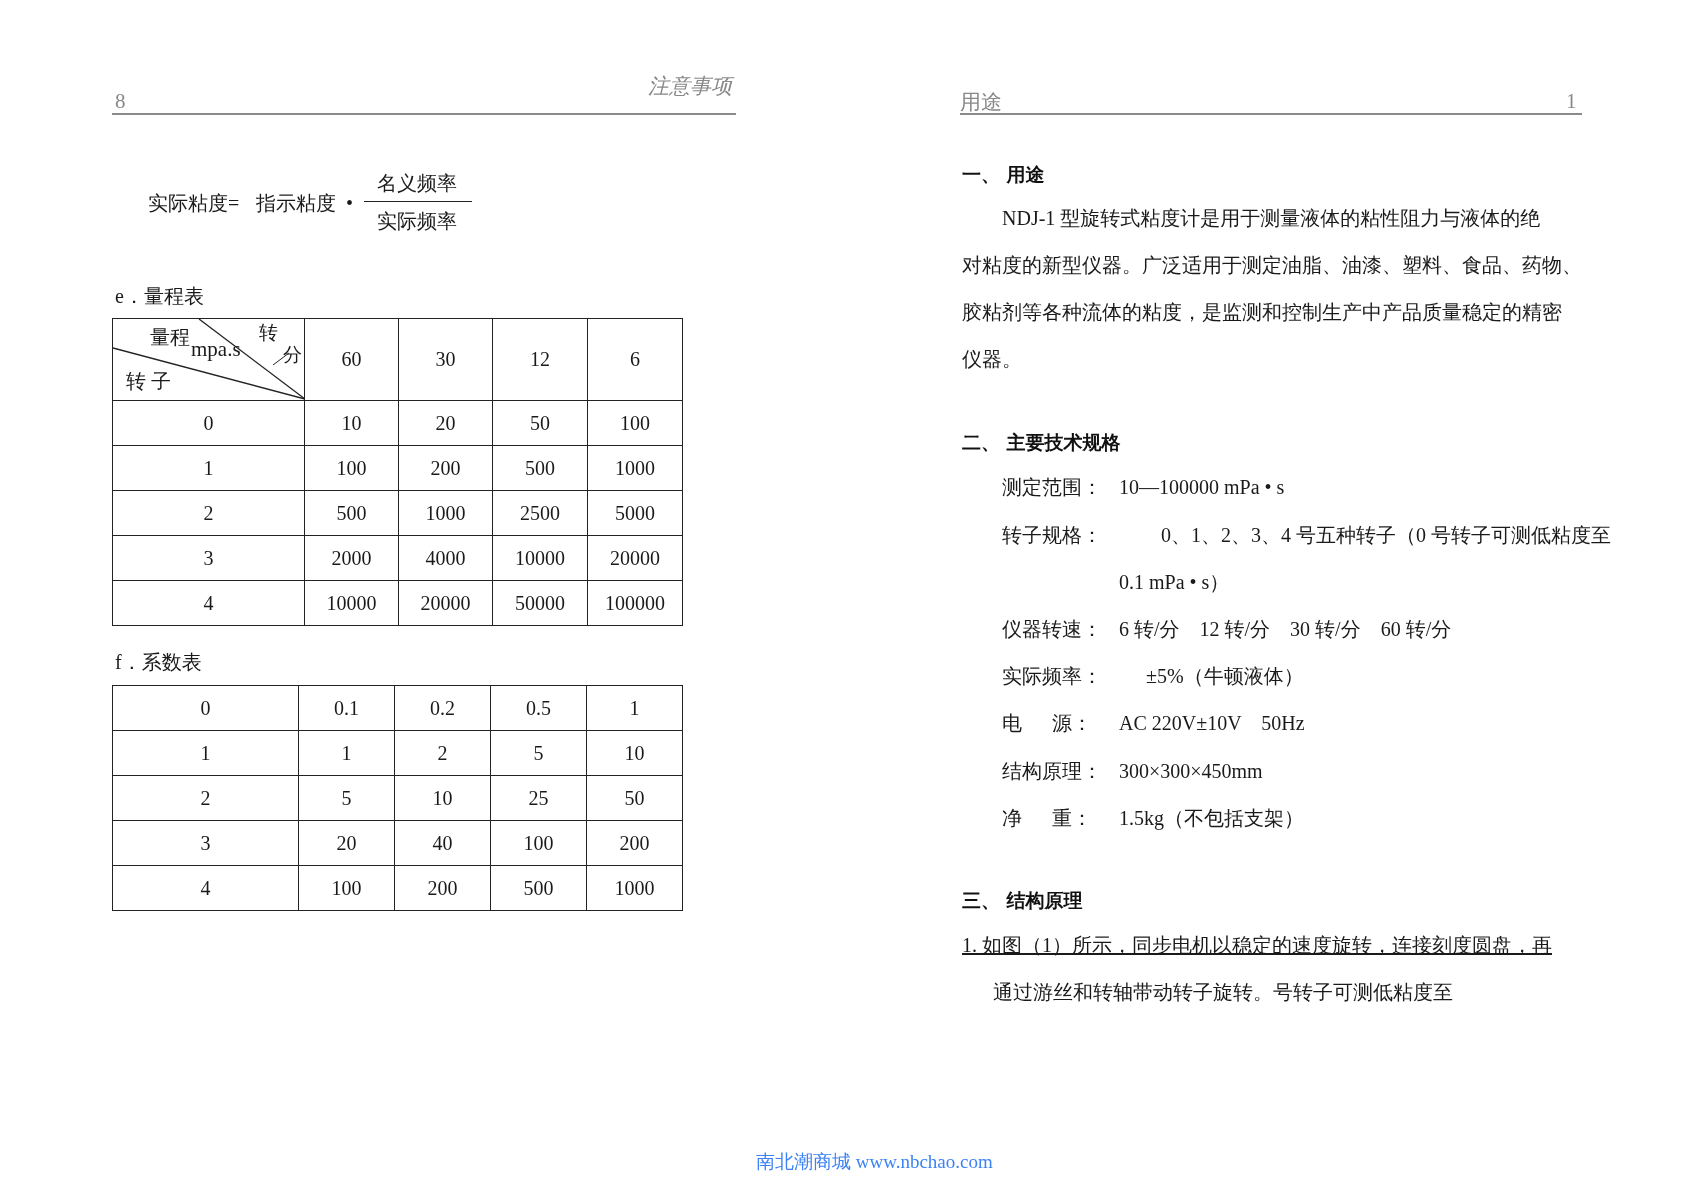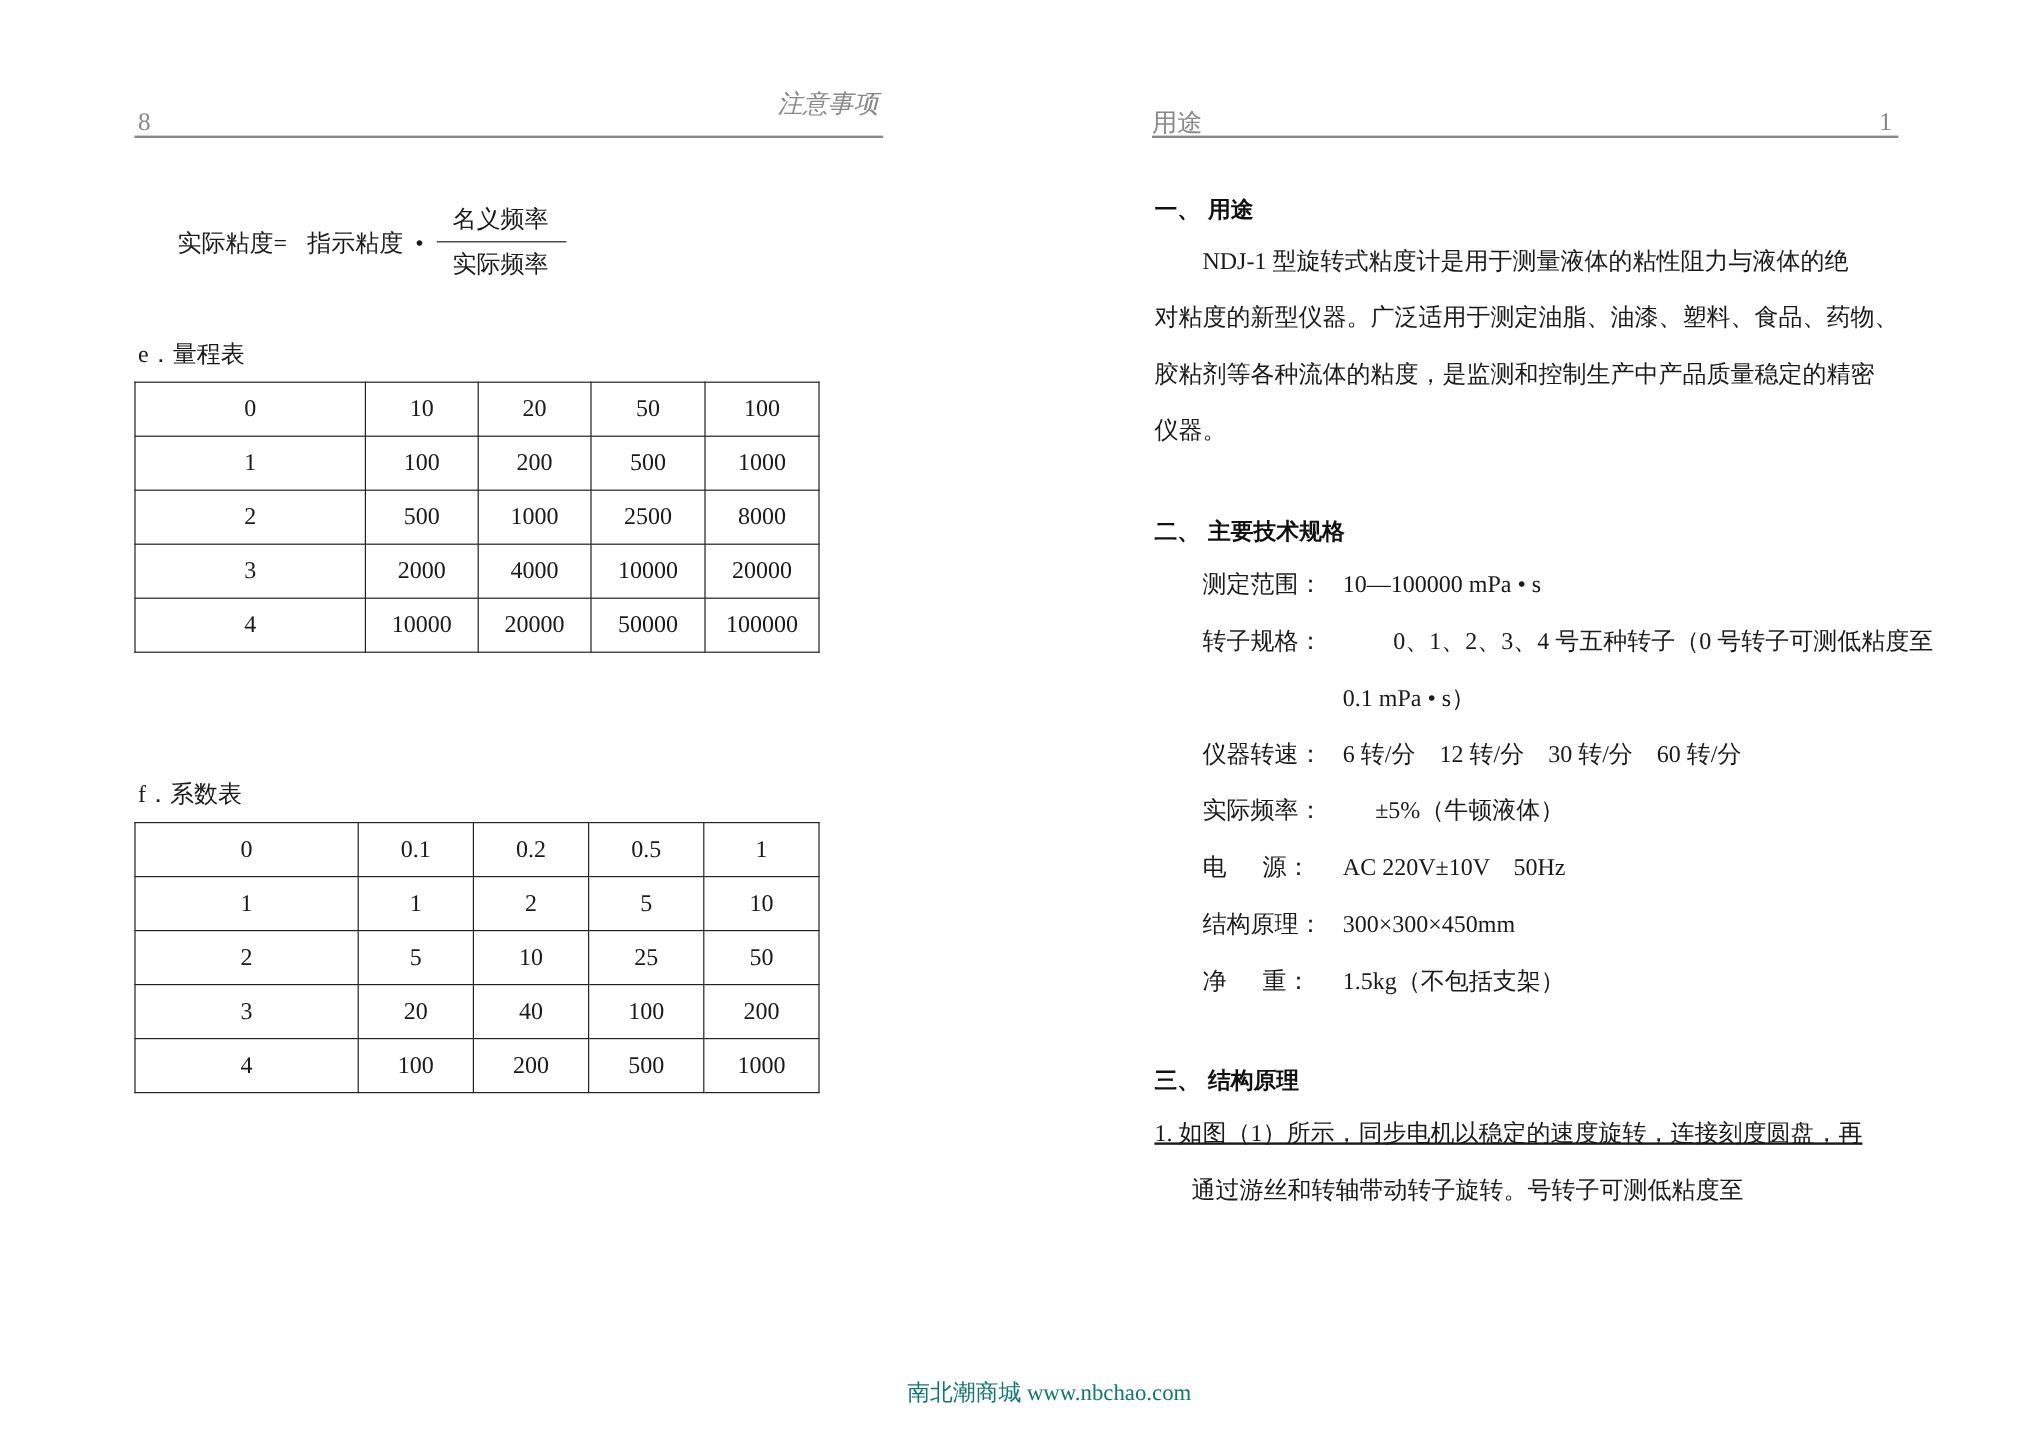--- a/index.html
+++ b/index.html
@@ -35,40 +35,58 @@
 <div class="abs txt" style="left:115px; top:286px;">e．量程表</div>
 <table class="grid" style="left:112px; top:318px; width:570px;">
   <colgroup>
       <col style="width:192px">
       <col style="width:94px">
       <col style="width:94px">
       <col style="width:95px">
       <col style="width:95px">
     </colgroup>
   <tbody>
+      <tr style="height:82px;">
+    <td class="diag">
+      <svg width="192" height="82">
+        <line x1="0" y1="29" x2="192" y2="80" stroke="#222" stroke-width="1.3"></line>
+        <line x1="86" y1="0" x2="192" y2="80" stroke="#222" stroke-width="1.3"></line>
+        <line x1="160" y1="46" x2="176" y2="34" stroke="#222" stroke-width="1"></line>
+      </svg>
+      <span class="dl" style="left:37px; top:8px;">量程</span>
+      <span class="dl" style="left:78px; top:20px; font-size:21px;">mpa.s</span>
+      <span class="dl" style="left:146px; top:4px; font-size:19px;">转</span>
+      <span class="dl" style="left:170px; top:26px; font-size:19px;">分</span>
+      <span class="dl" style="left:13px; top:52px;">转 子</span>
+    </td>
+    <td>60</td>
+    <td>30</td>
+    <td>12</td>
+    <td>6</td>
+  </tr>
   <tr style="height:45px;">
     <td>0</td>
     <td>10</td>
     <td>20</td>
     <td>50</td>
     <td>100</td>
   </tr>
   <tr style="height:45px;">
     <td>1</td>
     <td>100</td>
     <td>200</td>
     <td>500</td>
     <td>1000</td>
   </tr>
   <tr style="height:45px;">
     <td>2</td>
     <td>500</td>
     <td>1000</td>
     <td>2500</td>
-    <td>8000</td>
+    <td>5000</td>
   </tr>
   <tr style="height:45px;">
     <td>3</td>
     <td>2000</td>
     <td>4000</td>
     <td>10000</td>
     <td>20000</td>
   </tr>
   <tr style="height:45px;">
     <td>4</td>
@@ -152,13 +170,13 @@
 <div class="abs txt" style="left:1119px; top:713px; white-space:pre;">AC 220V±10V    50Hz</div>
 <div class="abs txt" style="left:1002px; top:761px;">结构原理：</div>
 <div class="abs txt" style="left:1119px; top:761px;">300×300×450mm</div>
 <div class="abs txt" style="left:1002px; top:808px; white-space:pre;">净      重：</div>
 <div class="abs txt" style="left:1119px; top:808px;">1.5kg（不包括支架）</div>
 
 <div class="abs h2" style="left:962px; top:888px;">三、 结构原理</div>
 <div class="abs txt" style="left:962px; top:935px;text-decoration:underline;">1. 如图（1）所示，同步电机以稳定的速度旋转，连接刻度圆盘，再</div>
 <div class="abs txt" style="left:993px; top:982px;">通过游丝和转轴带动转子旋转。号转子可测低粘度至</div>
 
-<div class="abs txt" style="left:756px; top:1152px; font-size:19px; color:#0f766e;">南北潮商城 www.nbchao.com</div>
+<div class="abs txt" style="left:756px; top:1152px; font-size:19px; color:#3b82f6;">南北潮商城 www.nbchao.com</div>
 
 </body></html>

